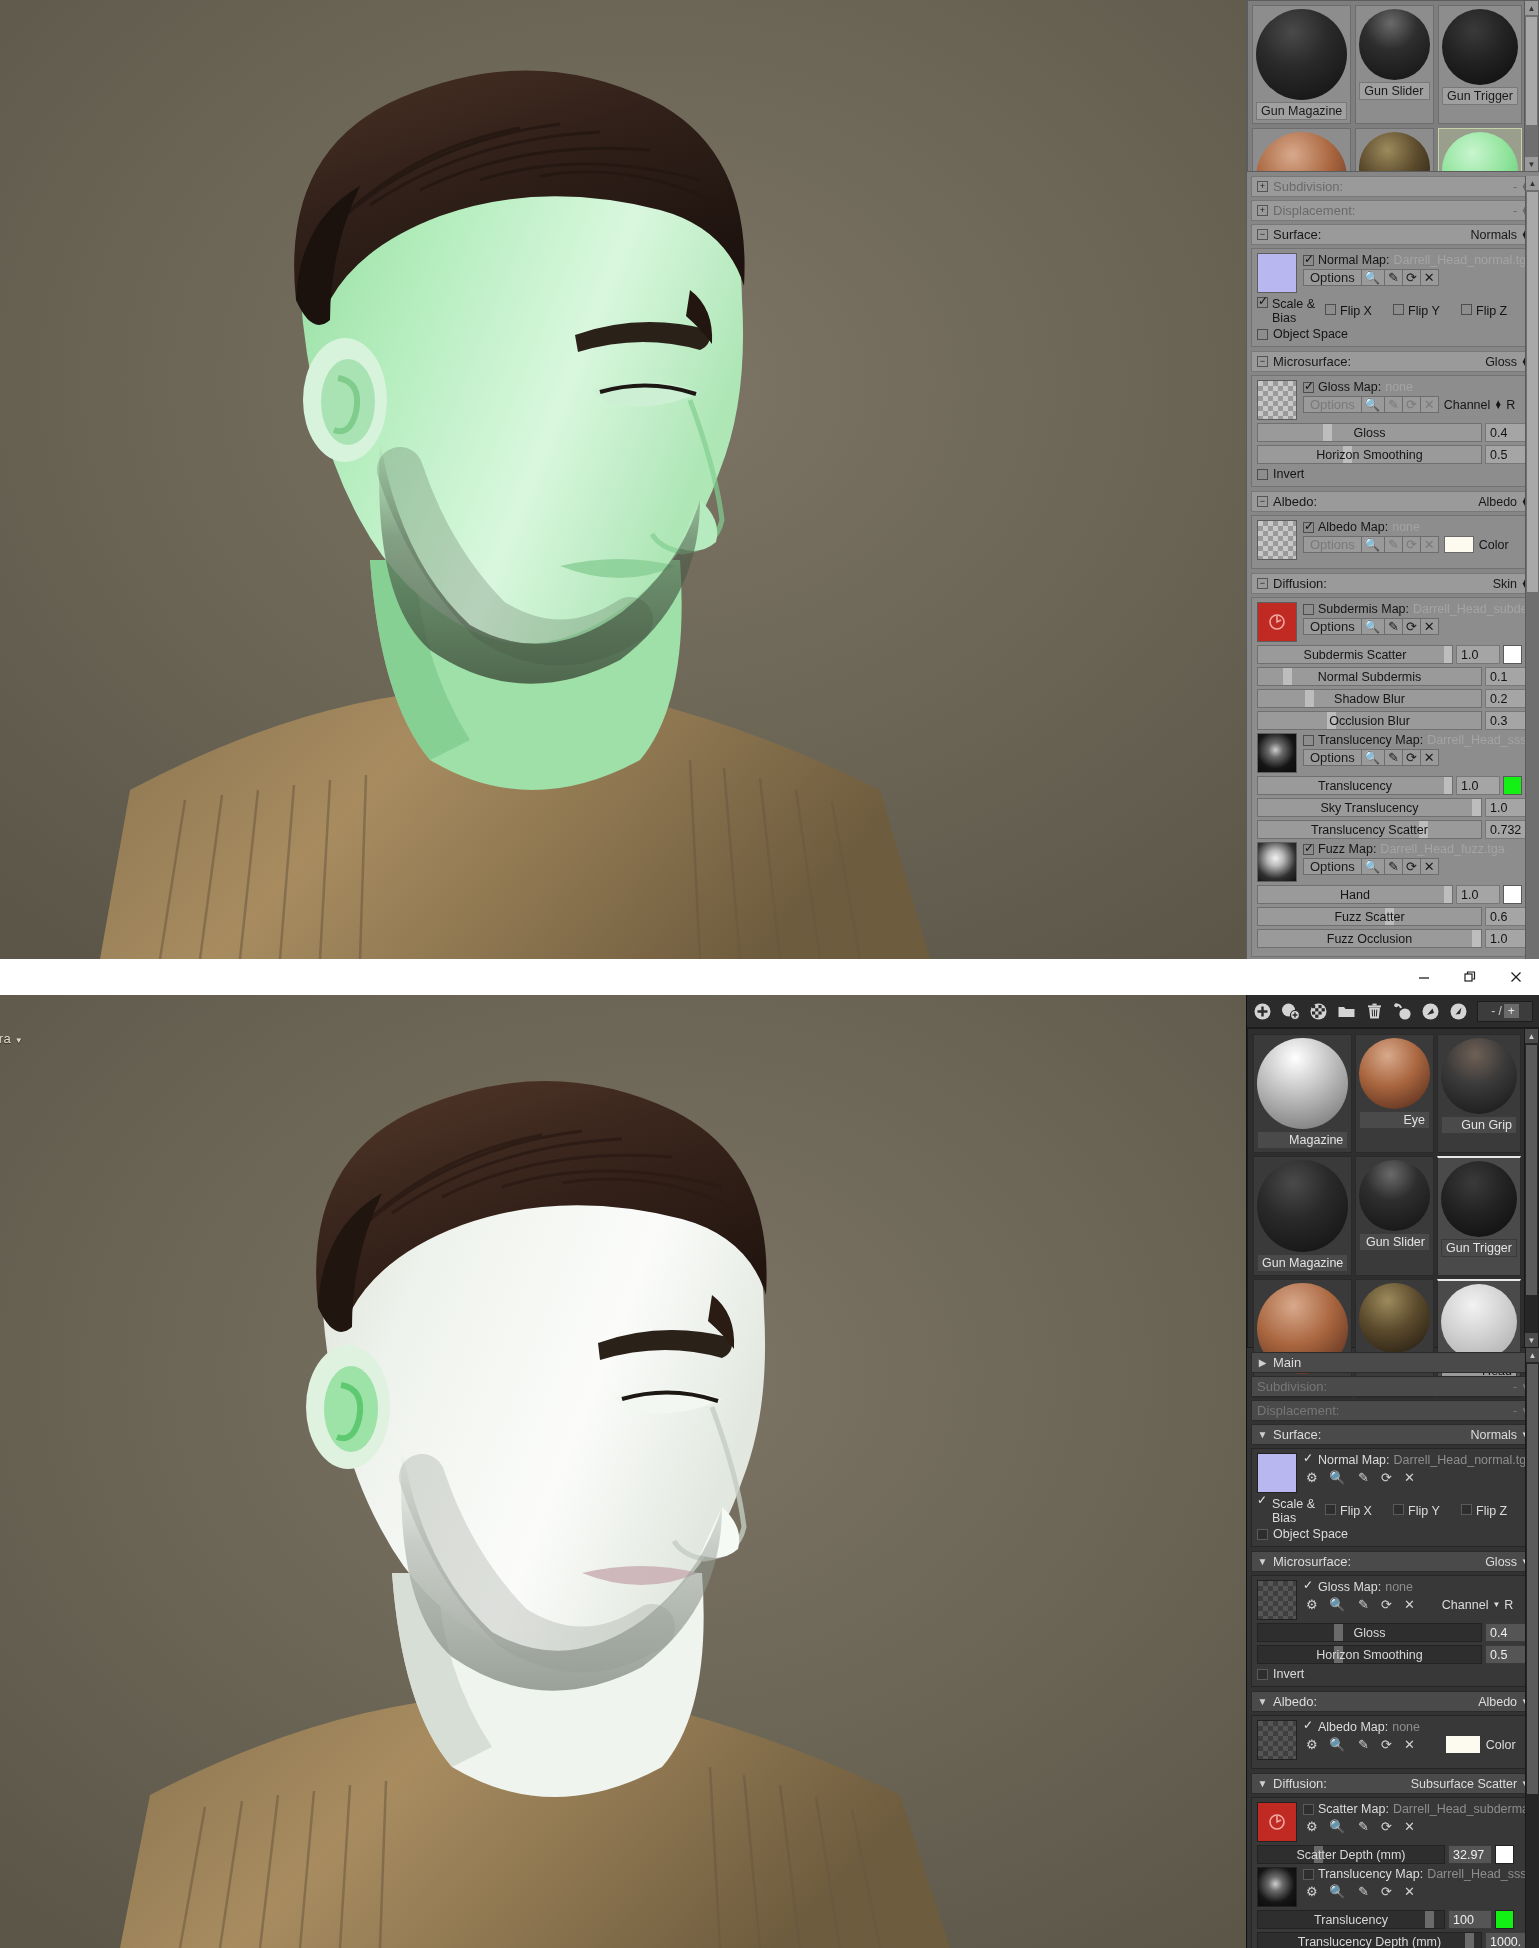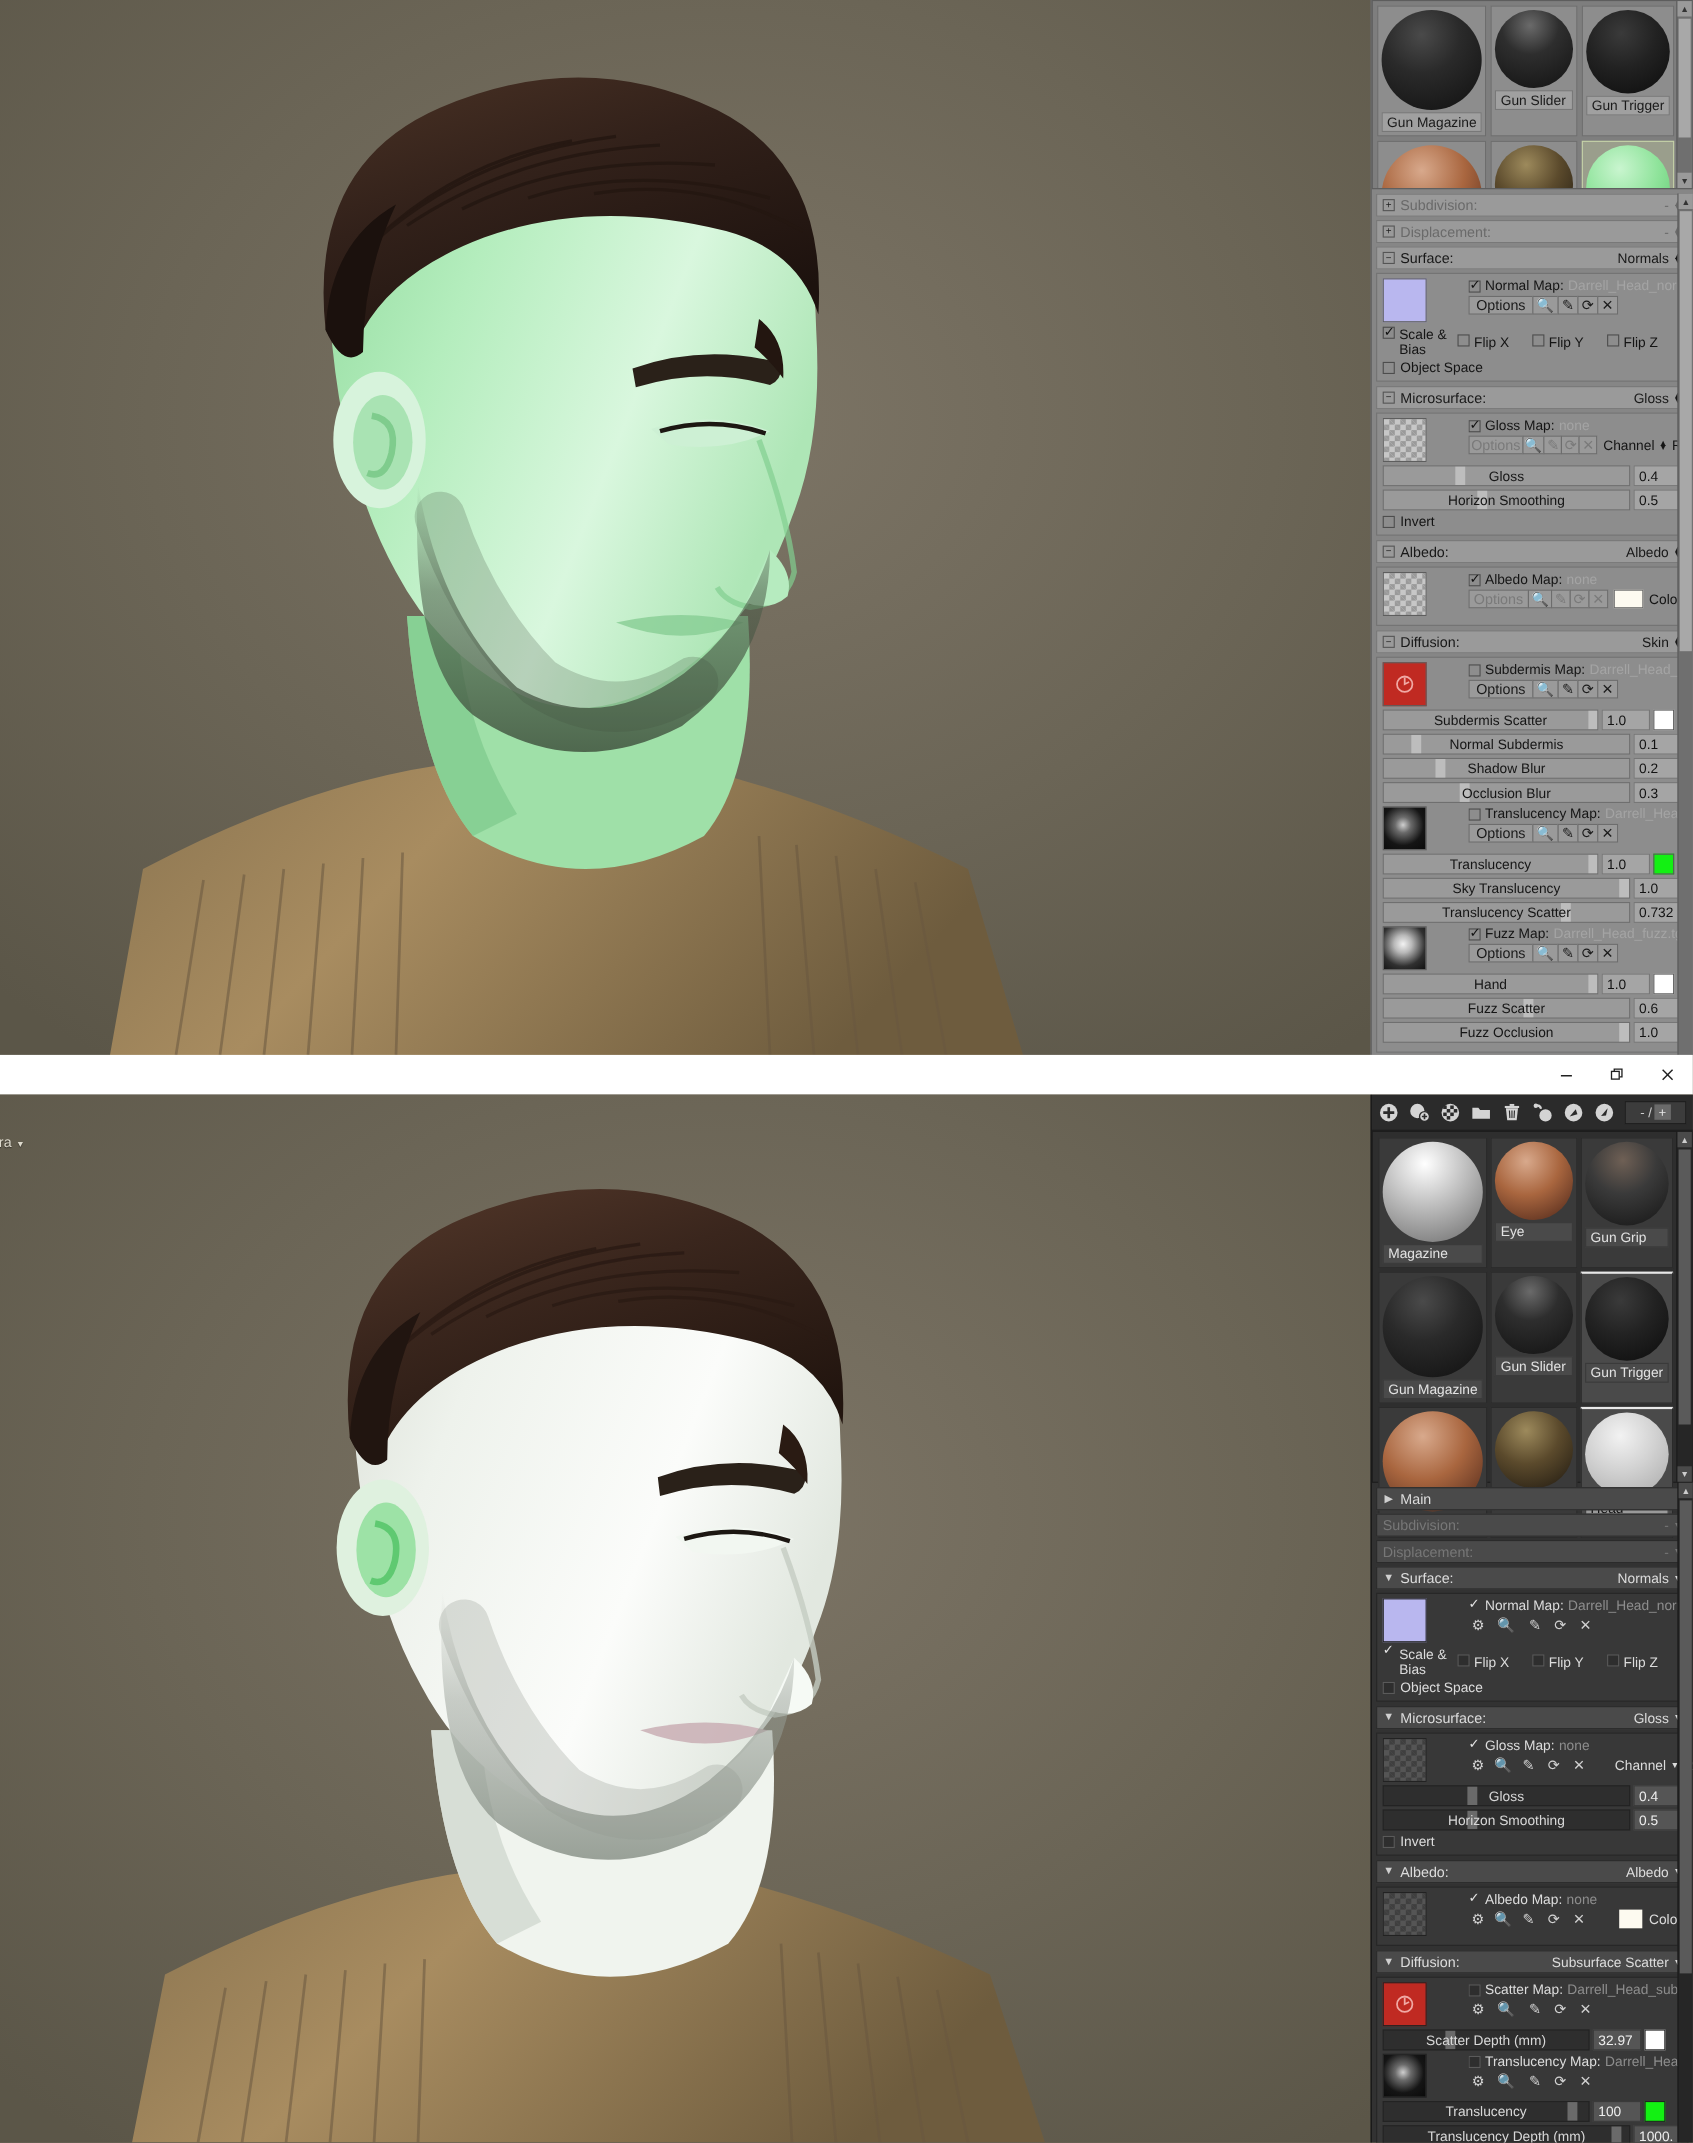--- a/index.html
+++ b/index.html
@@ -56,21 +56,21 @@
 
   
   .gridwrapA { background:#7e7e7e; border:1px solid #5d5d5d; margin:0; position:relative; }
   .gridwrapA .mcell { background:#8d8d8d; border:1px solid #6d6d6d; padding:3px; }
   .gridwrapA .mcap { background:#a0a0a0; border:1px solid #787878; color:#1a1a1a; }
   .gridwrapA .mcell.sel { background:#9a9e8c; border:1px solid #c6d2a8; }
 
   
   .gridwrapB { background:#2e2e2e; border:1px solid #1c1c1c; position:relative; }
   .gridwrapB .mcell { background:#3a3a3a; border:1px solid #2a2a2a; padding:3px; }
-  .gridwrapB .mcap { background:#4a4a4a; border:1px solid #3a3a3a; color:#e2e2e2; }
+  .gridwrapB .mcap { background:#4a4a4a; border:1px solid #3a3a3a; color:#e2e2e2;text-align:right; }
   .gridwrapB .mcell.sel { background:#4a4a4a; border-top:2px solid #e8e8e8; }
   .gridwrapB .mcell.sel .mcap { background:#9a9a9a; color:#111; }
 
   
   .vscroll { position:absolute; right:0; top:0; bottom:0; width:14px; background:#6f6f6f;
       border-left:1px solid #5a5a5a; }
   .vscroll.dark { background:#262626; border-left:1px solid #1a1a1a; }
   .vscroll .arw { height:14px; display:flex; align-items:center; justify-content:center;
       font-size:8px; color:#333; background:#9a9a9a; }
   .vscroll.dark .arw { background:#4a4a4a; color:#ccc; }
@@ -105,21 +105,21 @@
       background-size:10px 10px; background-position:0 0,5px 5px; background-color:#c7c7c7; }
   .dark .checker { background-image:
       linear-gradient(45deg,#3f3f3f 25%,transparent 25%,transparent 75%,#3f3f3f 75%),
       linear-gradient(45deg,#3f3f3f 25%,transparent 25%,transparent 75%,#3f3f3f 75%);
       background-color:#555; }
   .th-normal { background:#b9b7ef; }
   .th-red { background:#c02a22; display:flex; align-items:center; justify-content:center; }
   .th-sss { background:radial-gradient(circle at 46% 42%,#cfcfcf 0%,#6a6a6a 24%,#151515 62%,#0a0a0a 100%); }
   .th-fuzz { background:radial-gradient(circle at 46% 40%,#f2f2f2 0%,#b9b9b9 26%,#303030 66%,#111 100%); }
 
-  .mapcol { flex:1; min-width:0;margin-left:32px; }
+  .mapcol { flex:1; min-width:0; }
   .mapline { display:flex; align-items:center; gap:4px; font-size:12.5px; white-space:nowrap;
       overflow:hidden; }
   .lite .mapline { color:#151515; }
   .dark .mapline { color:#dcdcdc; }
   .fname { color:#a4a4a4; overflow:hidden; text-overflow:clip; }
   .dark .fname { color:#8d8d8d; }
 
   .chk { width:11px; height:11px; display:inline-block; flex:0 0 11px; }
   .lite .chk { border:1px solid #4d4d4d; background:#8d8d8d; }
   .dark .chk { border:1px solid #5a5a5a; background:#2e2e2e; }

